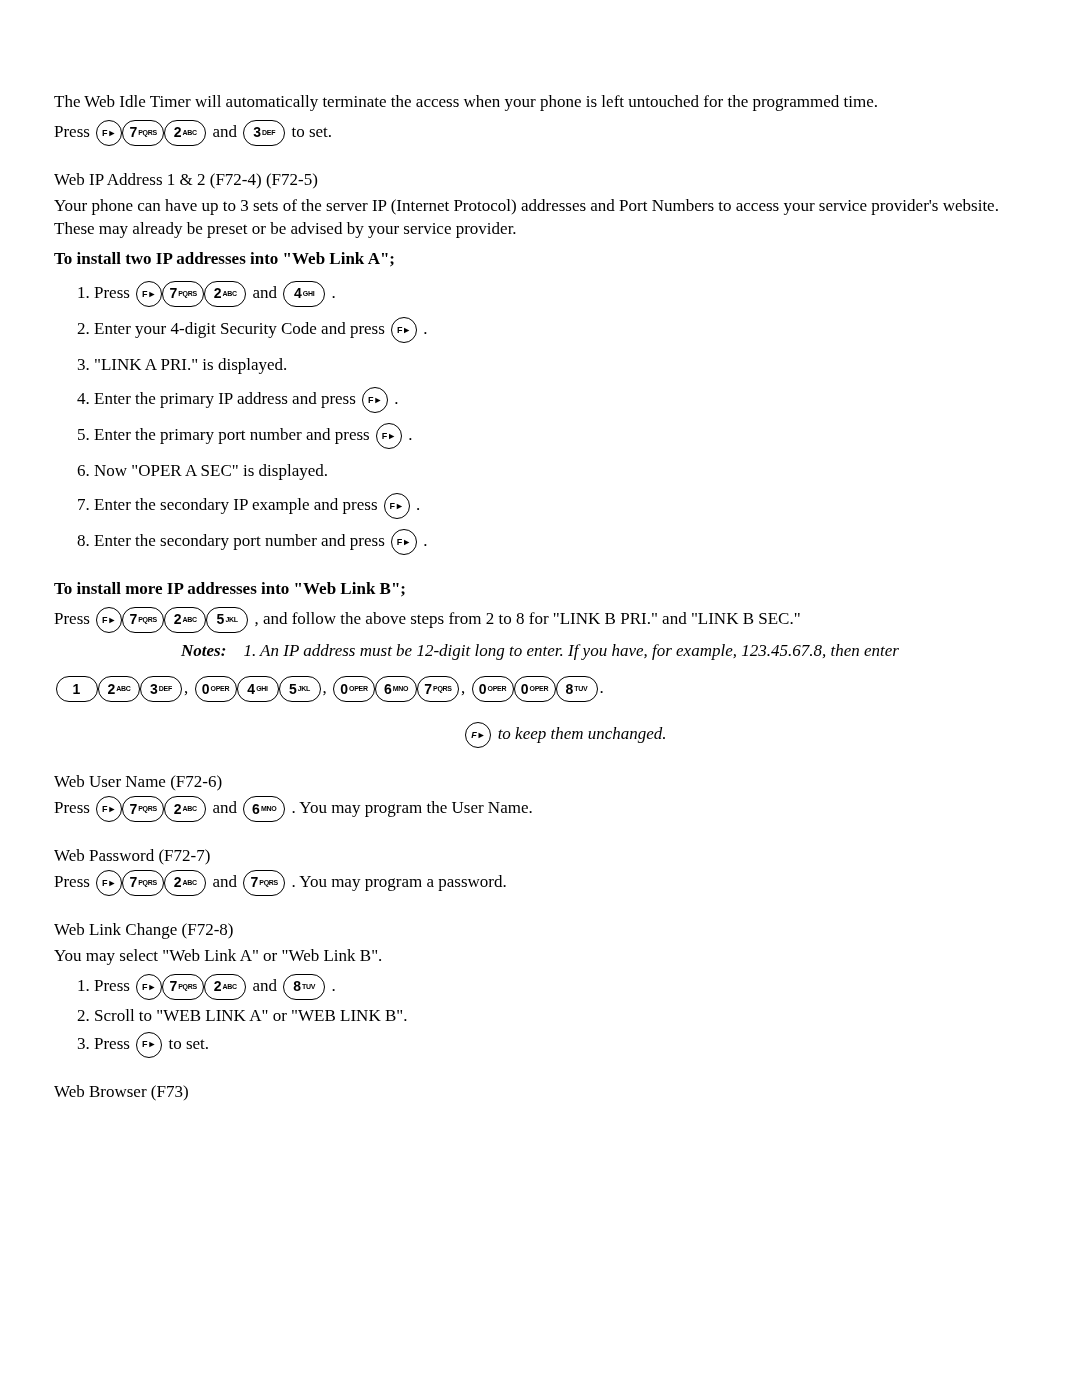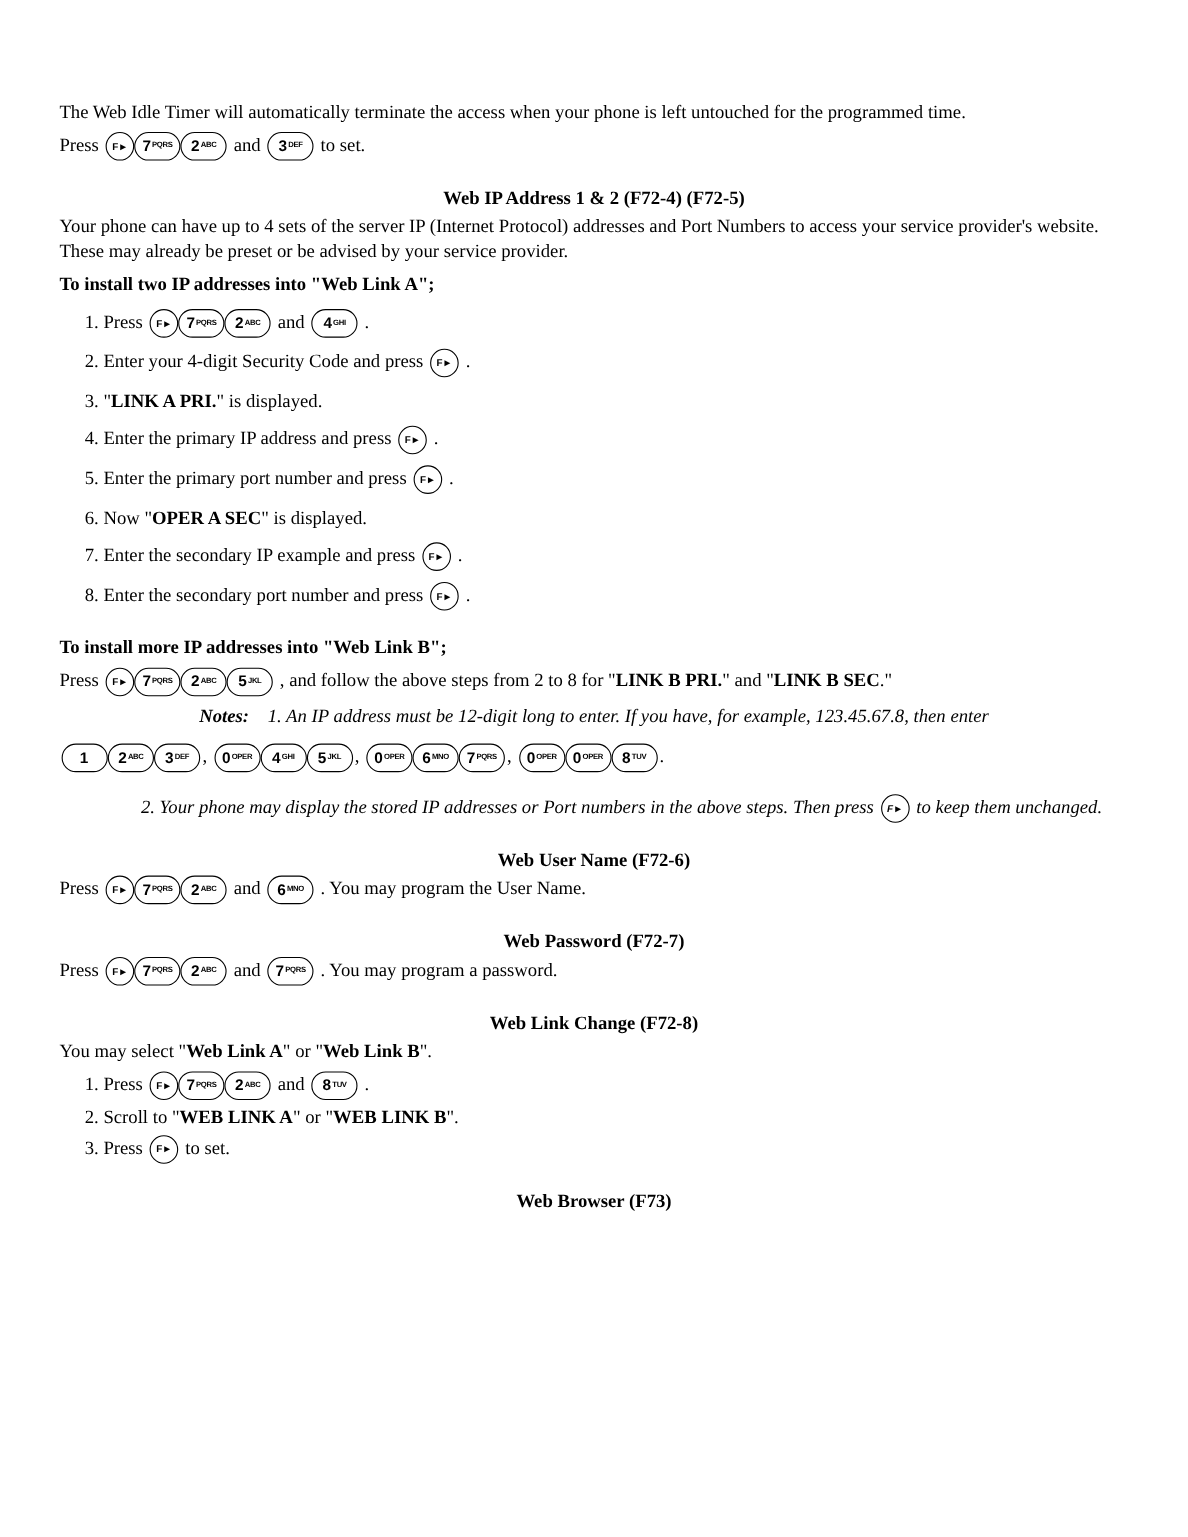--- a/index.html
+++ b/index.html
@@ -6,24 +6,24 @@
       font-family: 'Times New Roman', Times, serif;
       font-size: 17px;
       line-height: 1.4;
       max-width: 972px;
       margin: 0 auto;
       padding: 90px 54px 40px 54px;
       background: #fff;
       color: #000;
     }
     .para { margin: 0 0 6px 0; }
-    .bold { font-weight: bold; }
+    .bold { font-weight: normal; }
     .italic { font-style: italic; text-align: center; }
     .bolditalic { font-weight: bold; }
-    .heading { font-weight: bold; margin-top: 20px; margin-bottom: 2px; text-align: center; }
+    .heading { font-weight: normal; margin-top: 20px; margin-bottom: 2px; }
     ol { margin: 6px 0 6px 0; padding-left: 40px; }
     li { margin: 10px 0; }
     .keywrap { display: inline-flex; align-items: center; vertical-align: middle; gap: 0; margin: 0 2px; }
     .key {
       display: inline-flex;
       align-items: center;
       justify-content: center;
       border: 1.5px solid #000;
       border-radius: 50%;
       min-width: 26px;
@@ -73,21 +73,21 @@
   <span class="keywrap">
     <span class="key key-wide">
         <span class="big">3</span>
         <span class="small">DEF</span>
       </span>
   </span>
   <span> to set.</span>
 </p>
 
 <p class="heading section-sp">Web IP Address 1 &amp; 2 (F72-4) (F72-5)</p>
-<p class="para">Your phone can have up to 4 sets of the server IP (Internet Protocol) addresses and Port Numbers to access your service provider's website.  These may already be preset or be advised by your service provider.</p>
+<p class="para">Your phone can have up to 3 sets of the server IP (Internet Protocol) addresses and Port Numbers to access your service provider's website.  These may already be preset or be advised by your service provider.</p>
 <p class="para bolditalic">To install two IP addresses into "Web Link A";</p>
 
 <ol>
   <li>
     <span>Press </span>
     <span class="keywrap">
       <span class="key">
           <span>F►</span>
         </span>
       <span class="key key-wide">
@@ -242,21 +242,20 @@
         <span class="small">OPER</span>
       </span>
     <span class="key key-wide">
         <span class="big">8</span>
         <span class="small">TUV</span>
       </span>
   </span><span>.</span>
 </p>
 
 <p class="para italic" style="margin-top:16px; padding-left:50px;">
-  <span>2.  Your phone may display the stored IP addresses or Port numbers in the above steps.  Then press </span>
   <span class="keywrap">
     <span class="key">
         <span>F►</span>
       </span>
   </span>
   <span> to keep them unchanged.</span>
 </p>
 
 <p class="heading section-sp">Web User Name (F72-6)</p>
 <p class="para">

